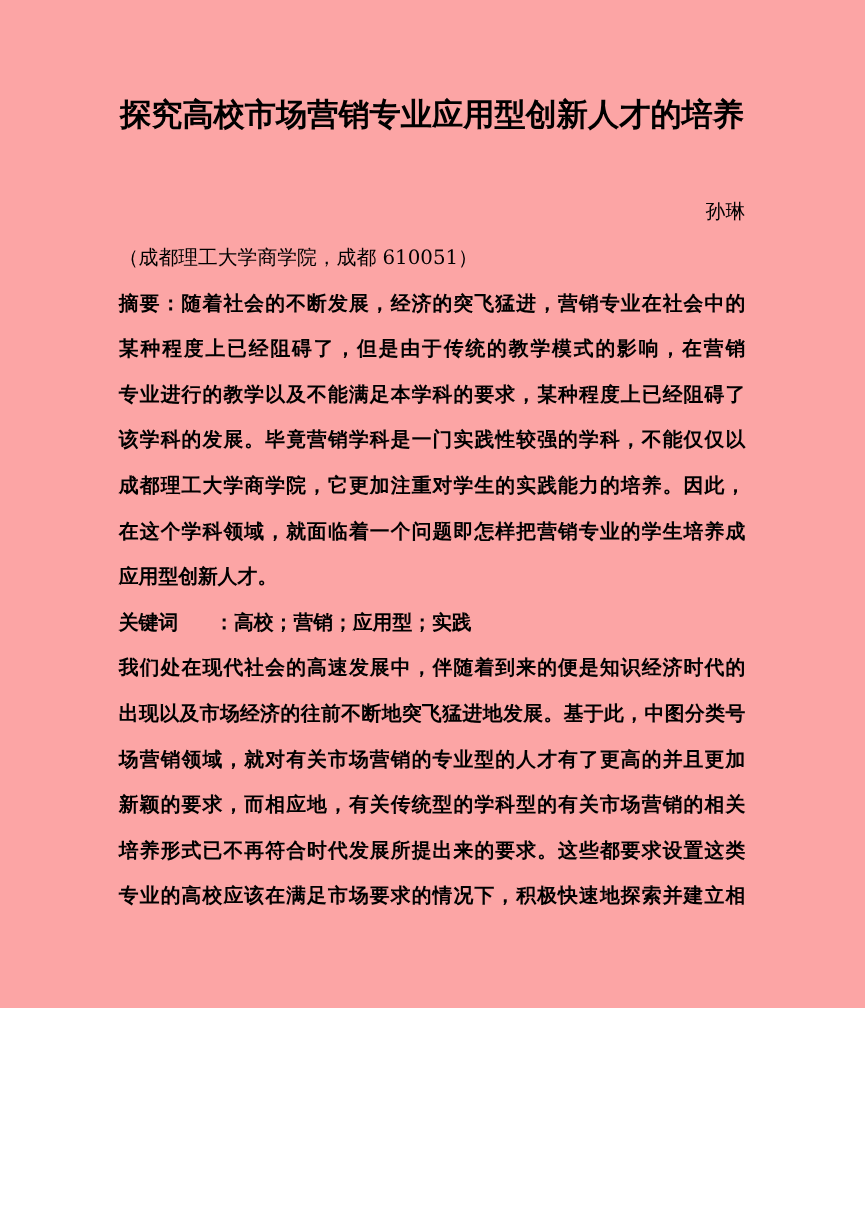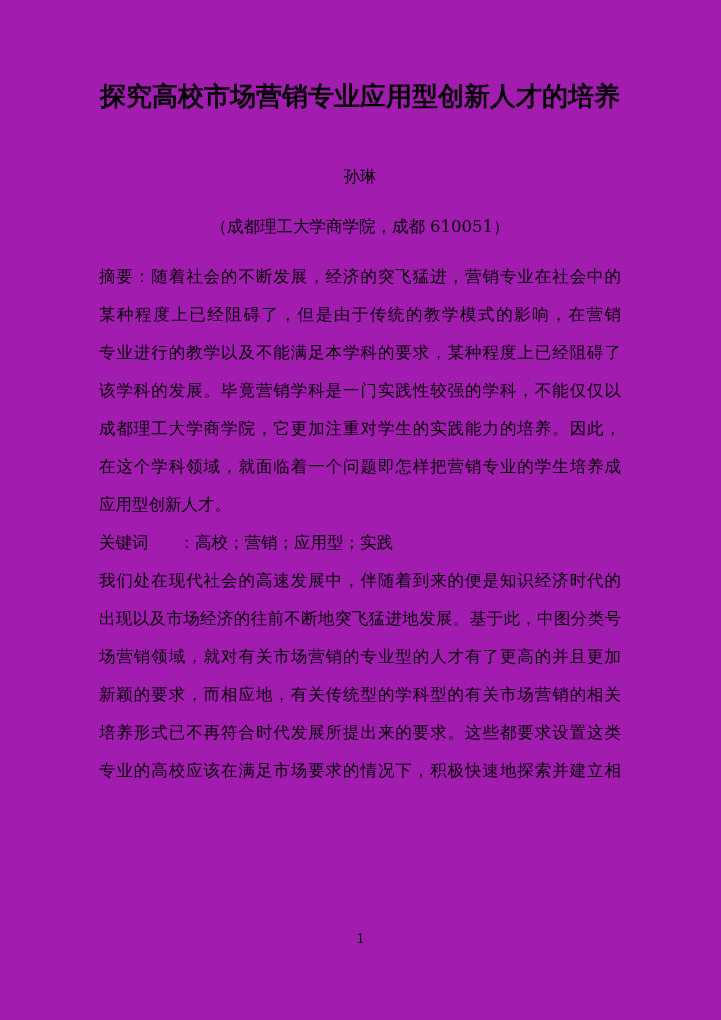--- a/index.html
+++ b/index.html
@@ -8,22 +8,22 @@
     padding: 0;
     background: #ffffff;
   }
   body {
     font-family: "DejaVu Serif", "Liberation Serif", serif;
     color: #000000;
   }
   .page {
     position: relative;
     width: 721px;
-    height: 1020px;
-    background: #a21caf;
+    height: 840px;
+    background: #fca5a5;
     overflow: hidden;
     box-sizing: border-box;
   }
   .content {
     position: absolute;
     left: 99px;
     top: 0;
     width: 522px;
   }
 
@@ -39,37 +39,38 @@
     letter-spacing: 0px;
     color: #000000;
   }
 
   
   .author-line {
     margin: 0;
     padding-top: 42px;
     font-size: 16.5px;
     line-height: 38px;
-    text-align: center;
+    text-align: right;
   }
   .affiliation-line {
-    margin: 12px;
+    margin: 0;
     font-size: 16.5px;
     line-height: 38px;
-    text-align: center;
+    text-align: left;
   }
 
   
   .para {
     margin: 0;
     font-size: 16.5px;
     line-height: 38px;
     text-align: justify;
     text-align-last: left;
     text-justify: inter-ideograph;
+    font-weight: bold;
   }
   .para-line {
     display: block;
     font-size: 16.5px;
     line-height: 38px;
     text-align: justify;
     text-align-last: justify;
     white-space: nowrap;
   }
   .para-line.last {

